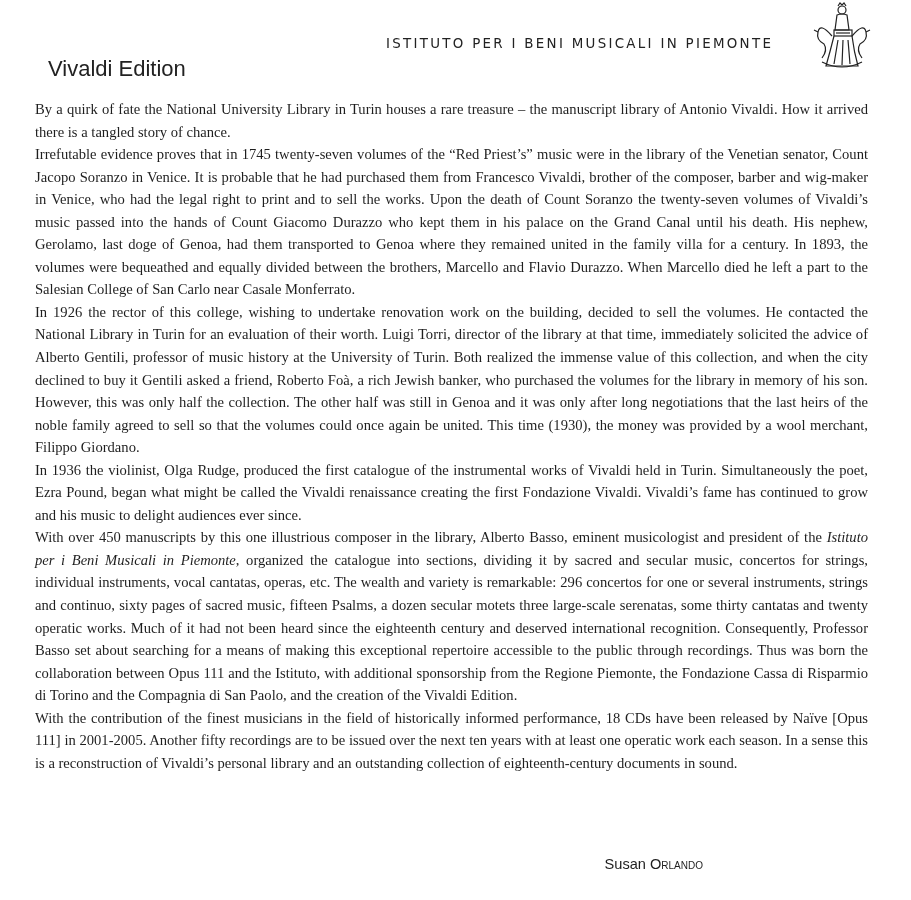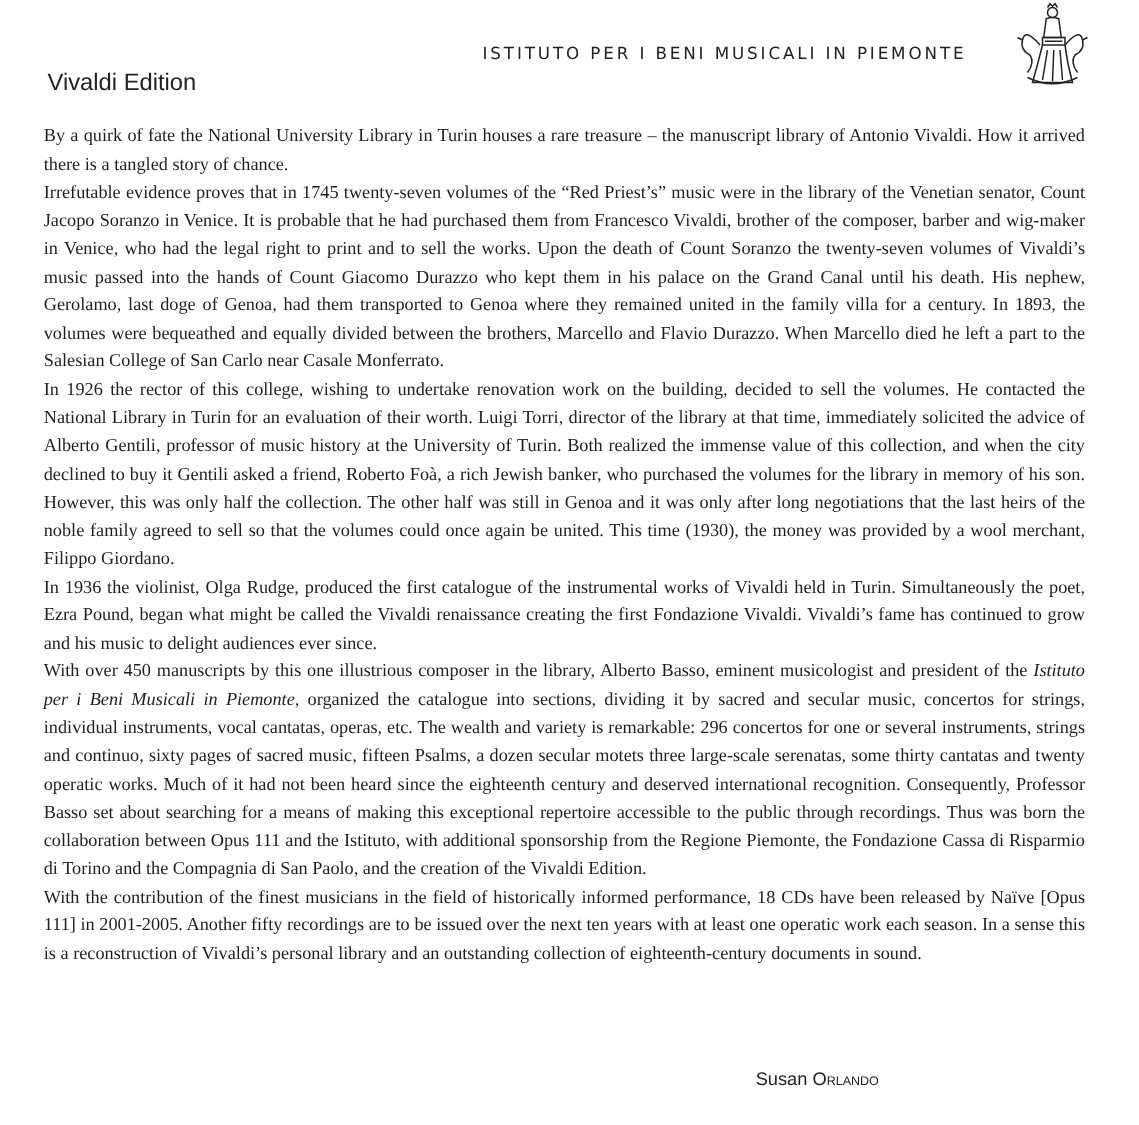--- a/index.html
+++ b/index.html
@@ -5,22 +5,22 @@
   html, body { margin: 0; padding: 0; background: #ffffff; }
   body { width: 911px; height: 900px; position: relative; overflow: hidden; color: #1a1a1a; }
   .page { position: absolute; left: 0; top: 0; width: 745px; height: 900px; }
   .institute {
     position: absolute; left: 386px; top: 36px;
     font-family: "DejaVu Sans", sans-serif; font-size: 13.4px; letter-spacing: 2.3px;
     color: #222; white-space: nowrap;
   }
   .logo { position: absolute; left: 812px; top: 0px; width: 60px; height: 72px; }
   .title {
-    position: absolute; left: 38px; top: 56px;
-    font-family: "Liberation Sans", sans-serif; font-size: 19px; color: #222;
+    position: absolute; left: 48px; top: 56px;
+    font-family: "Liberation Sans", sans-serif; font-size: 22px; color: #222;
   }
   .body {
     position: absolute; left: 35px; top: 98px; width: 833px;
     font-family: Liberation Serif, serif; font-size: 14.6px; line-height: 22.55px;
     color: #1e1e1e; text-align: justify;
   }
   .body p { margin: 0; }
   .sig {
     position: absolute; right: 42px; top: 856px;
     font-family: "Liberation Sans", sans-serif; font-size: 14.6px; color: #1e1e1e;

